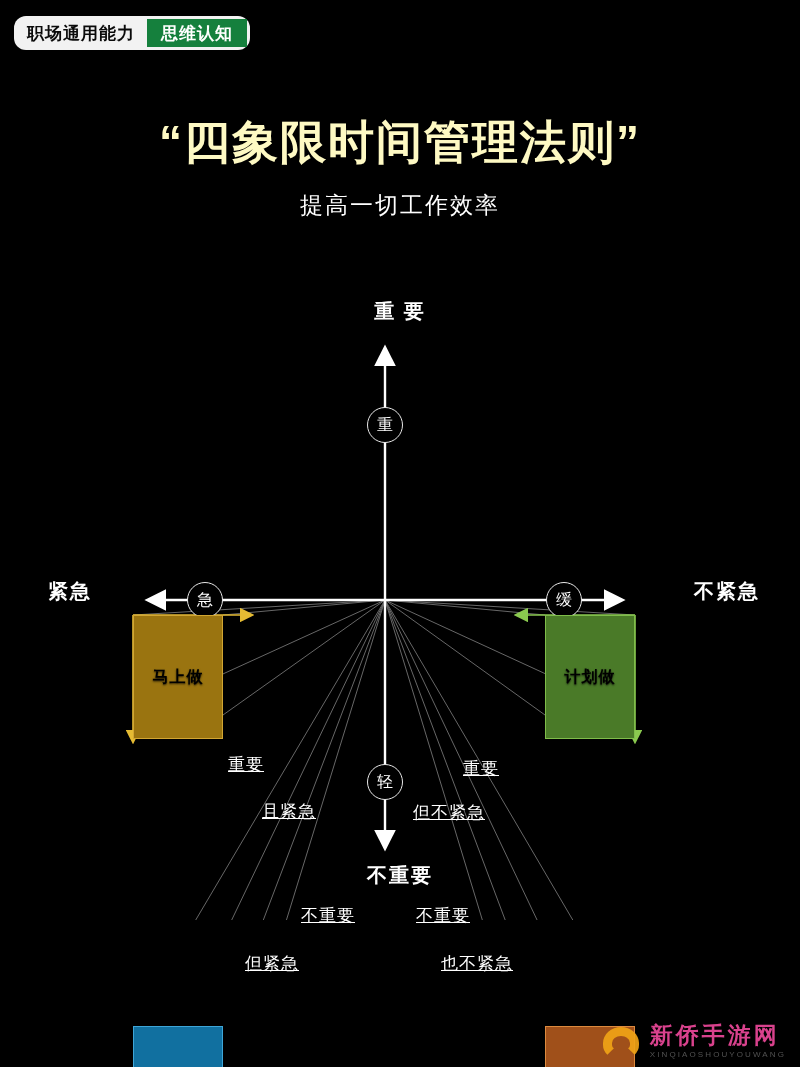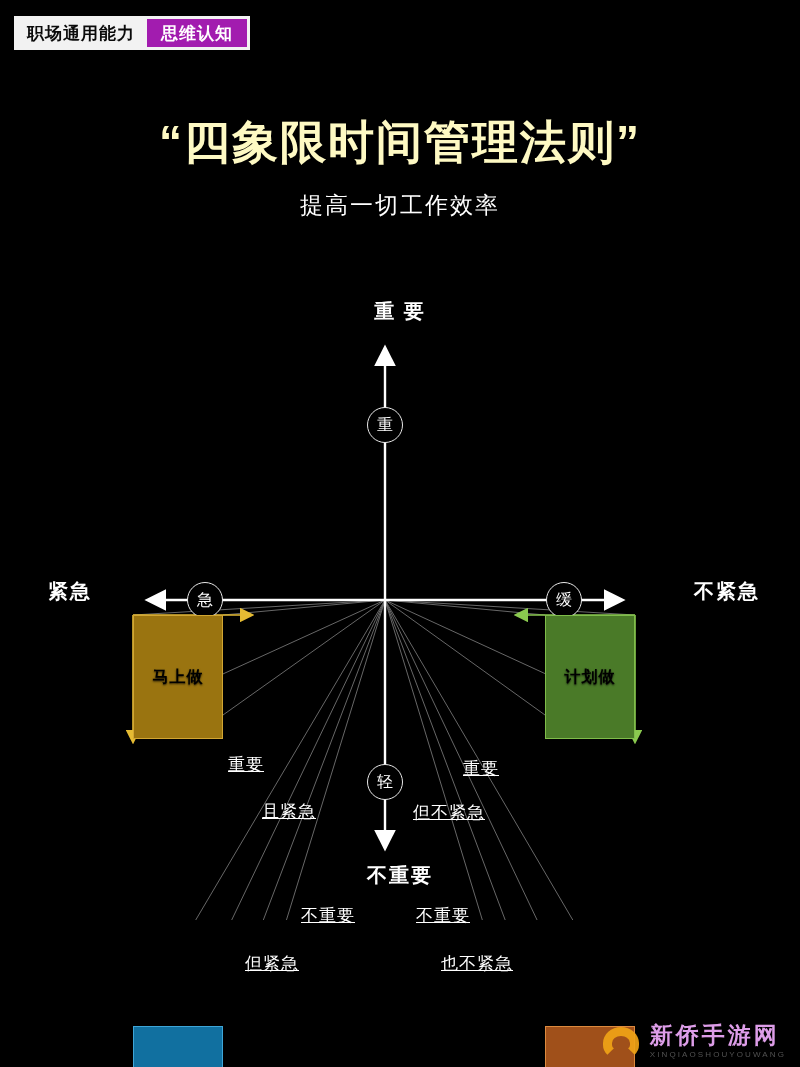--- a/index.html
+++ b/index.html
@@ -17,32 +17,33 @@
   
   #header-bar {
     position: absolute;
     left: 14px; top: 16px;
     height: 34px;
     background: #f2f2f2;
     display: flex;
     align-items: stretch;
     padding: 3px;
     box-sizing: border-box;
+    border-radius: 12px;
   }
   #header-bar .tag-primary {
     color: #0a0a0a;
     font-size: 17px;
     font-weight: bold;
     letter-spacing: 1px;
     display: flex; align-items: center;
     padding: 0 12px 0 10px;
     white-space: nowrap;
   }
   #header-bar .tag-secondary {
-    background: #a21caf;
+    background: #15803d;
     color: #fff;
     font-size: 17px;
     font-weight: bold;
     letter-spacing: 1px;
     display: flex; align-items: center;
     padding: 8px 14px;
     white-space: nowrap;
   }
 
   
@@ -154,21 +155,21 @@
   #watermark-logo .arch {
     position: absolute; left: 3px; top: 2px;
     width: 36px; height: 32px;
     border: 9px solid #f0a316;
     border-bottom-color: transparent;
     border-radius: 50% 50% 44% 44%;
     box-sizing: border-box;
   }
   #watermark-text { display: flex; flex-direction: column; line-height: 1; }
   #watermark-name {
-    font-size: 23px; font-weight: bold; color: #f0abfc; letter-spacing: 3px;
+    font-size: 23px; font-weight: bold; color: #ec4899; letter-spacing: 3px;
   }
   #watermark-pinyin {
     font-size: 8px; color: #5a5a5a; letter-spacing: 2.1px; margin-top: 4px;
   }
 </style>
 </head>
 <body>
 
 <div id="header-bar">
   <span class="tag-primary">职场通用能力</span>

